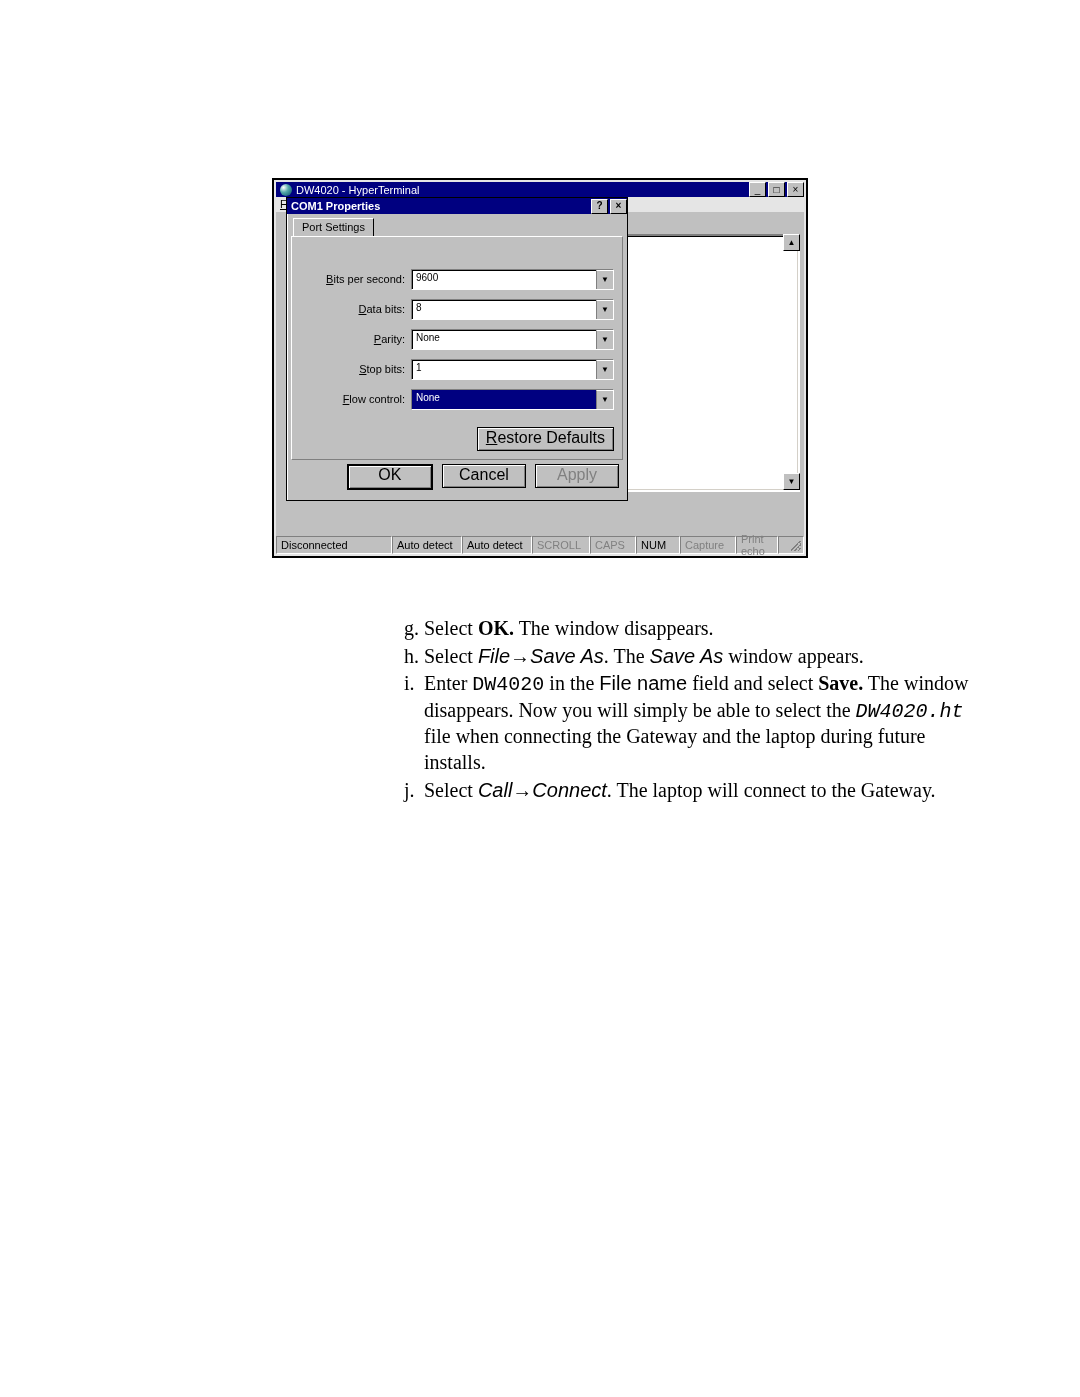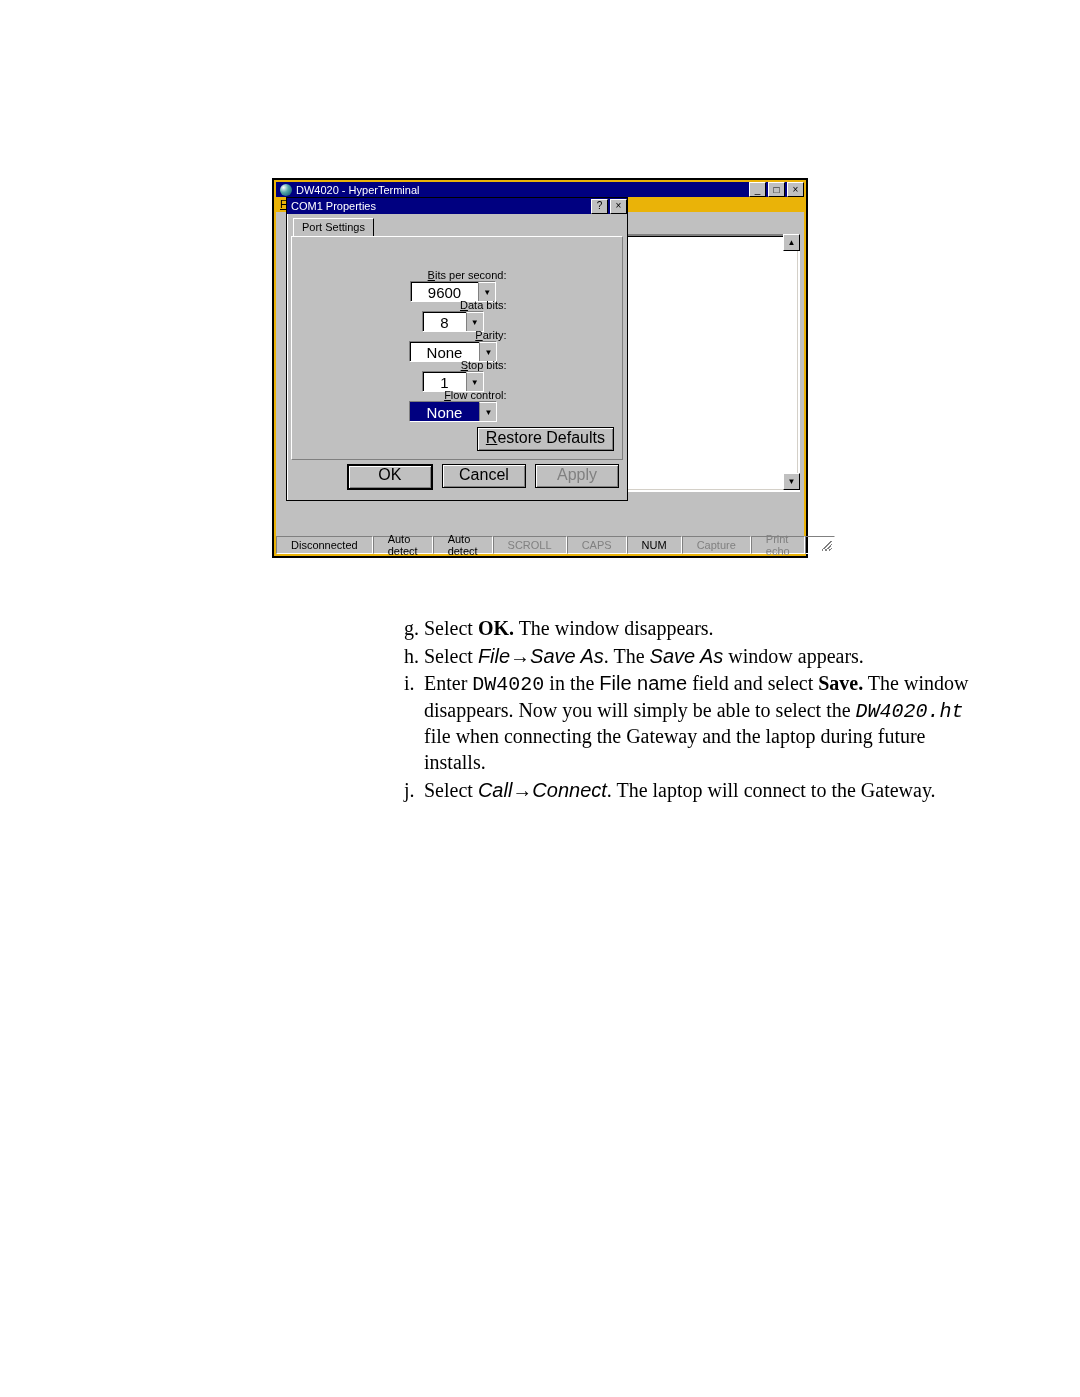--- a/index.html
+++ b/index.html
@@ -18,21 +18,21 @@
     height: 1397px;
   }
   
   .shot {
     position: absolute;
     left: 272px;
     top: 178px;
     width: 536px;
     height: 380px;
     border: 2px solid #000;
-    background: #eab308;
+    background: #e5e5e5;
     font-family: "MS Sans Serif", Tahoma, Arial, sans-serif;
     font-size: 11px;
     box-sizing: border-box;
   }
   .ht-title {
     position: absolute;
     left: 2px; top: 2px;
     width: 528px; height: 15px;
     background: #000080;
     color: #fff;
@@ -110,21 +110,21 @@
     left: 2px; bottom: 2px;
     right: 2px; height: 18px;
     background: #c0c0c0;
     display: flex;
     font-size: 11px;
   }
   .status-cell {
     border: 1px solid #808080;
     border-top-color: #808080; border-left-color: #808080;
     border-right-color: #fff; border-bottom-color: #fff;
-    padding: 1px 14px;
+    padding: 1px 4px;
     display:flex; align-items:center;
     color:#000;
   }
   .status-cell.dis { color:#808080; }
   .grip {
     width: 16px;
     position: relative;
   }
   .grip::after {
     content:"";
@@ -144,21 +144,21 @@
     box-shadow: inset 1px 1px 0 #fff;
     font-size: 11px;
     z-index: 5;
   }
   .dlg-title {
     background: #000080;
     color: #fff;
     height: 16px;
     display: flex; align-items: center;
     padding-left: 4px;
-    font-weight: normal;
+    font-weight: bold;
   }
   .dlg-title .spacer { flex:1; }
   .dlg-body {
     position: absolute;
     left:4px; right:4px; top:20px; bottom:4px;
   }
   .tab {
     position: absolute;
     left: 2px; top: 0;
     height: 18px;
@@ -176,42 +176,41 @@
     border: 1px solid #fff;
     border-right-color: #808080;
     border-bottom-color: #808080;
   }
   .row {
     position: absolute;
     left: 0; right: 8px;
     height: 20px;
     display: flex;
     align-items: center;
-    flex-direction: column;
   }
   .row .lbl {
     width: 113px;
     text-align: right;
     padding-right: 6px;
   }
   .row .lbl u { text-decoration: underline; }
   .combo {
     flex: 1;
     height: 19px;
     display: flex;
     background: #fff;
     border: 1px solid #808080;
     border-top-color: #808080; border-left-color: #808080;
     border-right-color: #fff; border-bottom-color:#fff;
     box-shadow: inset 1px 1px 0 #000;
   }
   .combo .val {
     flex:1;
-    padding: 2px 17px;
-    font-size: 15px;
+    padding: 2px 4px;
+    font-size: 10px;
   }
   .combo .arrow {
     width: 16px;
     background: #c0c0c0;
     border-left: 1px solid #808080;
     display:flex;align-items:center;justify-content:center;
     border-top:1px solid #fff;
   }
   .combo .arrow::after { content:"▼"; font-size:8px; }
   .combo.selected .val { background:#000080; color:#fff; }

